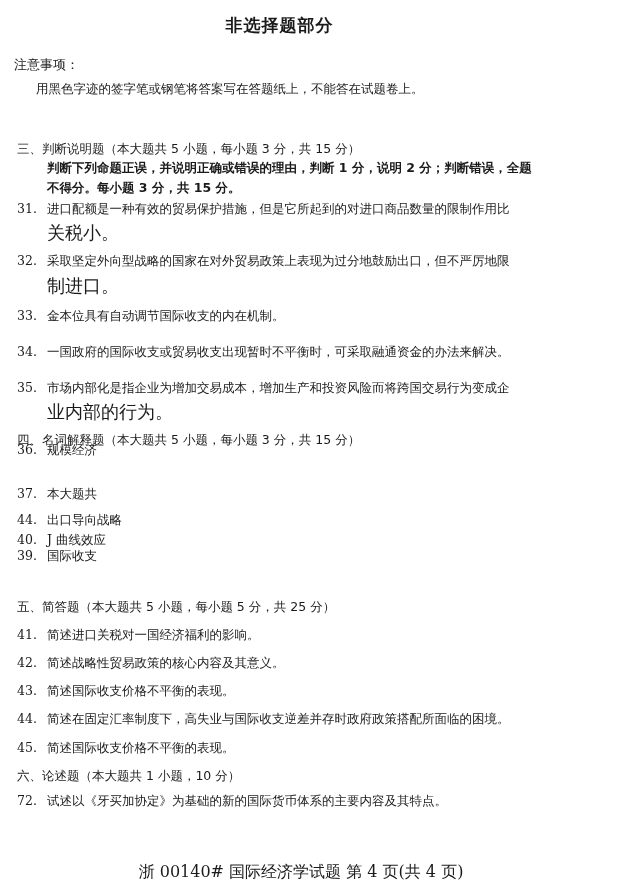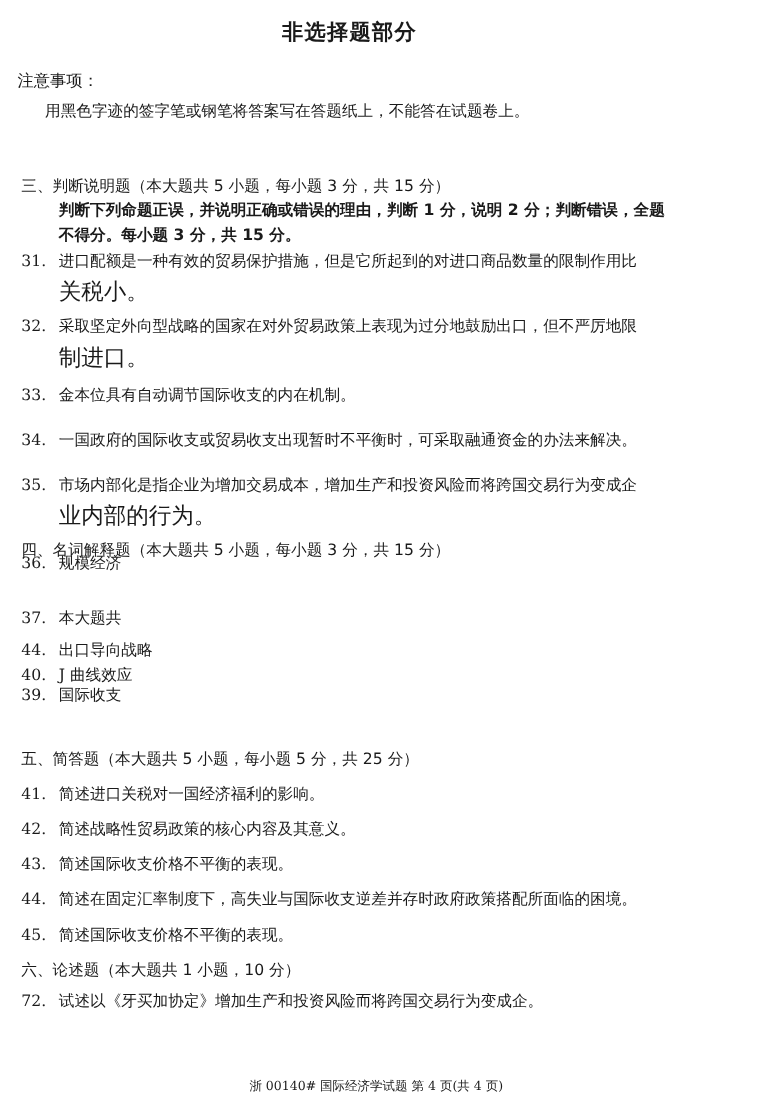--- a/index.html
+++ b/index.html
@@ -20,21 +20,21 @@
     font-family: "DejaVu Sans", "Liberation Sans", sans-serif;
     font-weight: normal; font-size: 12.5px; left: 17px;
   }
   .inst {
     font-family: "DejaVu Sans", "Liberation Sans", sans-serif;
     font-weight: bold; font-size: 12.5px; left: 47px;
   }
   .q { font-size: 12.5px; left: 17px; }
   .q .num { display: inline-block; width: 30px; }
   .cont { font-size: 18px; left: 47px; }
-  .footer { top: 862px; left: 0; width: 602px; text-align: center; font-size: 10px; }
+  .footer { top: 862px; left: 0; width: 602px; text-align: center; font-size: 16px; }
 </style>
 </head>
 <body>
 
 <div class="abs title">非选择题部分</div>
 
 <div class="abs notice-h">注意事项：</div>
 <div class="abs notice-b">用黑色字迹的签字笔或钢笔将答案写在答题纸上，不能答在试题卷上。</div>
 
 <div class="abs sec" style="top:141px">三、判断说明题（本大题共 5 小题，每小题 3 分，共 15 分）</div>
@@ -62,15 +62,15 @@
 <div class="abs q" style="top:532px"><span class="num">40.</span><span>J 曲线效应</span></div>
 
 <div class="abs sec" style="top:599px">五、简答题（本大题共 5 小题，每小题 5 分，共 25 分）</div>
 <div class="abs q" style="top:627px"><span class="num">41.</span><span>简述进口关税对一国经济福利的影响。</span></div>
 <div class="abs q" style="top:655px"><span class="num">42.</span><span>简述战略性贸易政策的核心内容及其意义。</span></div>
 <div class="abs q" style="top:683px"><span class="num">43.</span><span>简述国际收支价格不平衡的表现。</span></div>
 <div class="abs q" style="top:711px"><span class="num">44.</span><span>简述在固定汇率制度下，高失业与国际收支逆差并存时政府政策搭配所面临的困境。</span></div>
 <div class="abs q" style="top:740px"><span class="num">45.</span><span>简述国际收支价格不平衡的表现。</span></div>
 
 <div class="abs sec" style="top:768px">六、论述题（本大题共 1 小题，10 分）</div>
-<div class="abs q" style="top:793px"><span class="num">72.</span><span>试述以《牙买加协定》增加生产和投资风险而将跨国交易行为变成企。</span></div>
+<div class="abs q" style="top:793px"><span class="num">72.</span><span>试述以《牙买加协定》为基础的新的国际货币体系的主要内容及其特点。</span></div>
 
 <div class="abs footer">浙 00140# 国际经济学试题 第 4 页(共 4 页)</div>
 
 </body></html>

